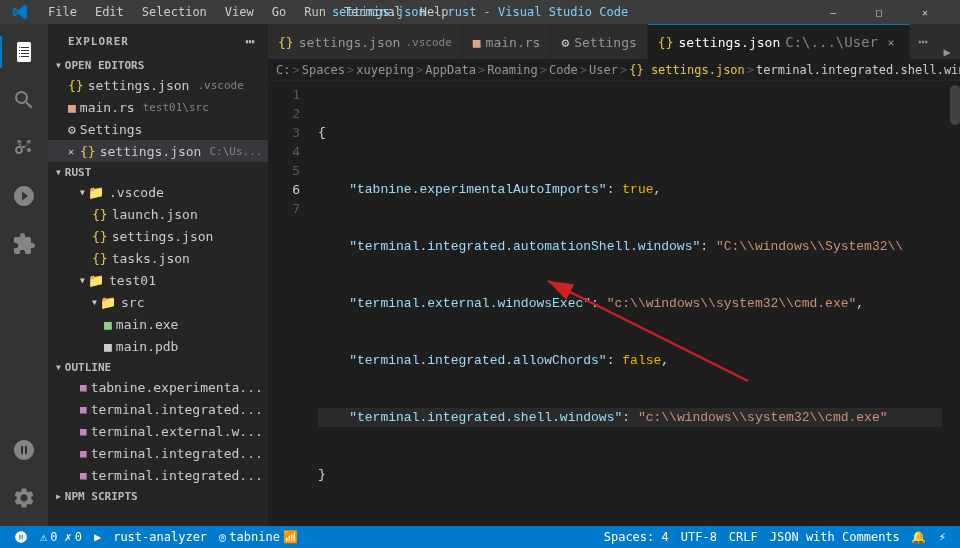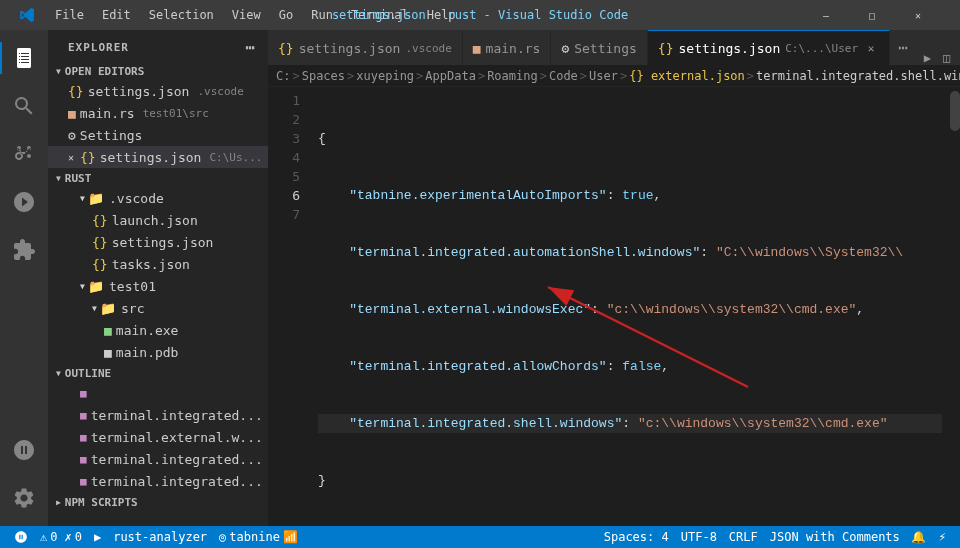--- a/index.html
+++ b/index.html
@@ -10,26 +10,26 @@
       font-family: 'Segoe UI', Consolas, monospace;
       font-size: 12px;
       color: #cccccc;
       overflow: hidden;
       display: flex;
       flex-direction: column;
     }
 
     
     .title-bar {
-      height: 30px;
+      height: 24px;
       background: #3c3c3c;
       display: flex;
       align-items: center;
       justify-content: space-between;
-      padding: 0 19px;
+      padding: 0 12px;
       flex-shrink: 0;
     }
     .title-bar-left {
       display: flex;
       align-items: center;
       gap: 12px;
     }
     .title-bar-logo {
       width: 16px;
       height: 16px;
@@ -296,21 +296,21 @@
       white-space: pre;
       overflow: auto;
       position: relative;
     }
     .code-content::-webkit-scrollbar { height: 8px; width: 8px; }
     .code-content::-webkit-scrollbar-thumb { background: #424242; }
 
     
     .s-string { color: #ce9178; }
     .s-key { color: #9cdcfe; }
-    .s-bool { color: #7dd3fc; }
+    .s-bool { color: #eab308; }
     .s-punct { color: #d4d4d4; }
     .s-brace { color: #d4d4d4; }
 
     
     .status-bar {
       height: 22px;
       background: #007acc;
       display: flex;
       align-items: center;
       padding: 0 8px;
@@ -491,20 +491,21 @@
         <span class="icon" style="color:#cccccc">■</span>
         <span class="label">main.pdb</span>
       </div>
 
       <div class="sidebar-section-title">
         <span class="arrow">▼</span>
         <span>OUTLINE</span>
       </div>
       <div class="file-item indent-2">
         <span class="icon" style="color:#c586c0; font-size:11px;">■</span>
+        <span class="label">tabnine.experimenta...</span>
       </div>
       <div class="file-item indent-2">
         <span class="icon" style="color:#c586c0; font-size:11px;">■</span>
         <span class="label">terminal.integrated...</span>
       </div>
       <div class="file-item indent-2">
         <span class="icon" style="color:#c586c0; font-size:11px;">■</span>
         <span class="label">terminal.external.w...</span>
       </div>
       <div class="file-item indent-2">
@@ -535,21 +536,21 @@
         <span style="color:#dea584;">■</span>
         <span>main.rs</span>
       </div>
       <div class="tab">
         <span style="color:#cccccc;">⚙</span>
         <span>Settings</span>
       </div>
       <div class="tab active">
         <span style="color:#e8c44a">{}</span>
         <span>settings.json</span>
-        <span style="color:#858585; font-size:11px;">C:\...\User</span>
+        <span style="color:#858585; font-size:14px;">C:\...\User</span>
         <span class="tab-close">✕</span>
       </div>
       <div class="tab-overflow">⋯</div>
       <div style="display:flex; align-items:center; margin-left:4px; gap:4px; color:#969696;">
         <span style="cursor:pointer; padding:0 4px;">▶</span>
         <span style="cursor:pointer; padding:0 4px;">◫</span>
         <span style="cursor:pointer; padding:0 4px;">◫</span>
 
       </div>
     </div>
@@ -562,21 +563,21 @@
       <span>xuyeping</span>
       <span class="breadcrumb-sep"> &gt; </span>
       <span>AppData</span>
       <span class="breadcrumb-sep"> &gt; </span>
       <span>Roaming</span>
       <span class="breadcrumb-sep"> &gt; </span>
       <span>Code</span>
       <span class="breadcrumb-sep"> &gt; </span>
       <span>User</span>
       <span class="breadcrumb-sep"> &gt; </span>
-      <span style="color:#e8c44a;">{} external.json</span>
+      <span style="color:#e8c44a;">{} settings.json</span>
       <span class="breadcrumb-sep"> &gt; </span>
       <span class="breadcrumb-active">terminal.integrated.shell.windows</span>
     </div>
 
     <div class="editor-content">
       <div class="line-numbers">
         <div>1</div>
         <div>2</div>
         <div>3</div>
         <div>4</div>

